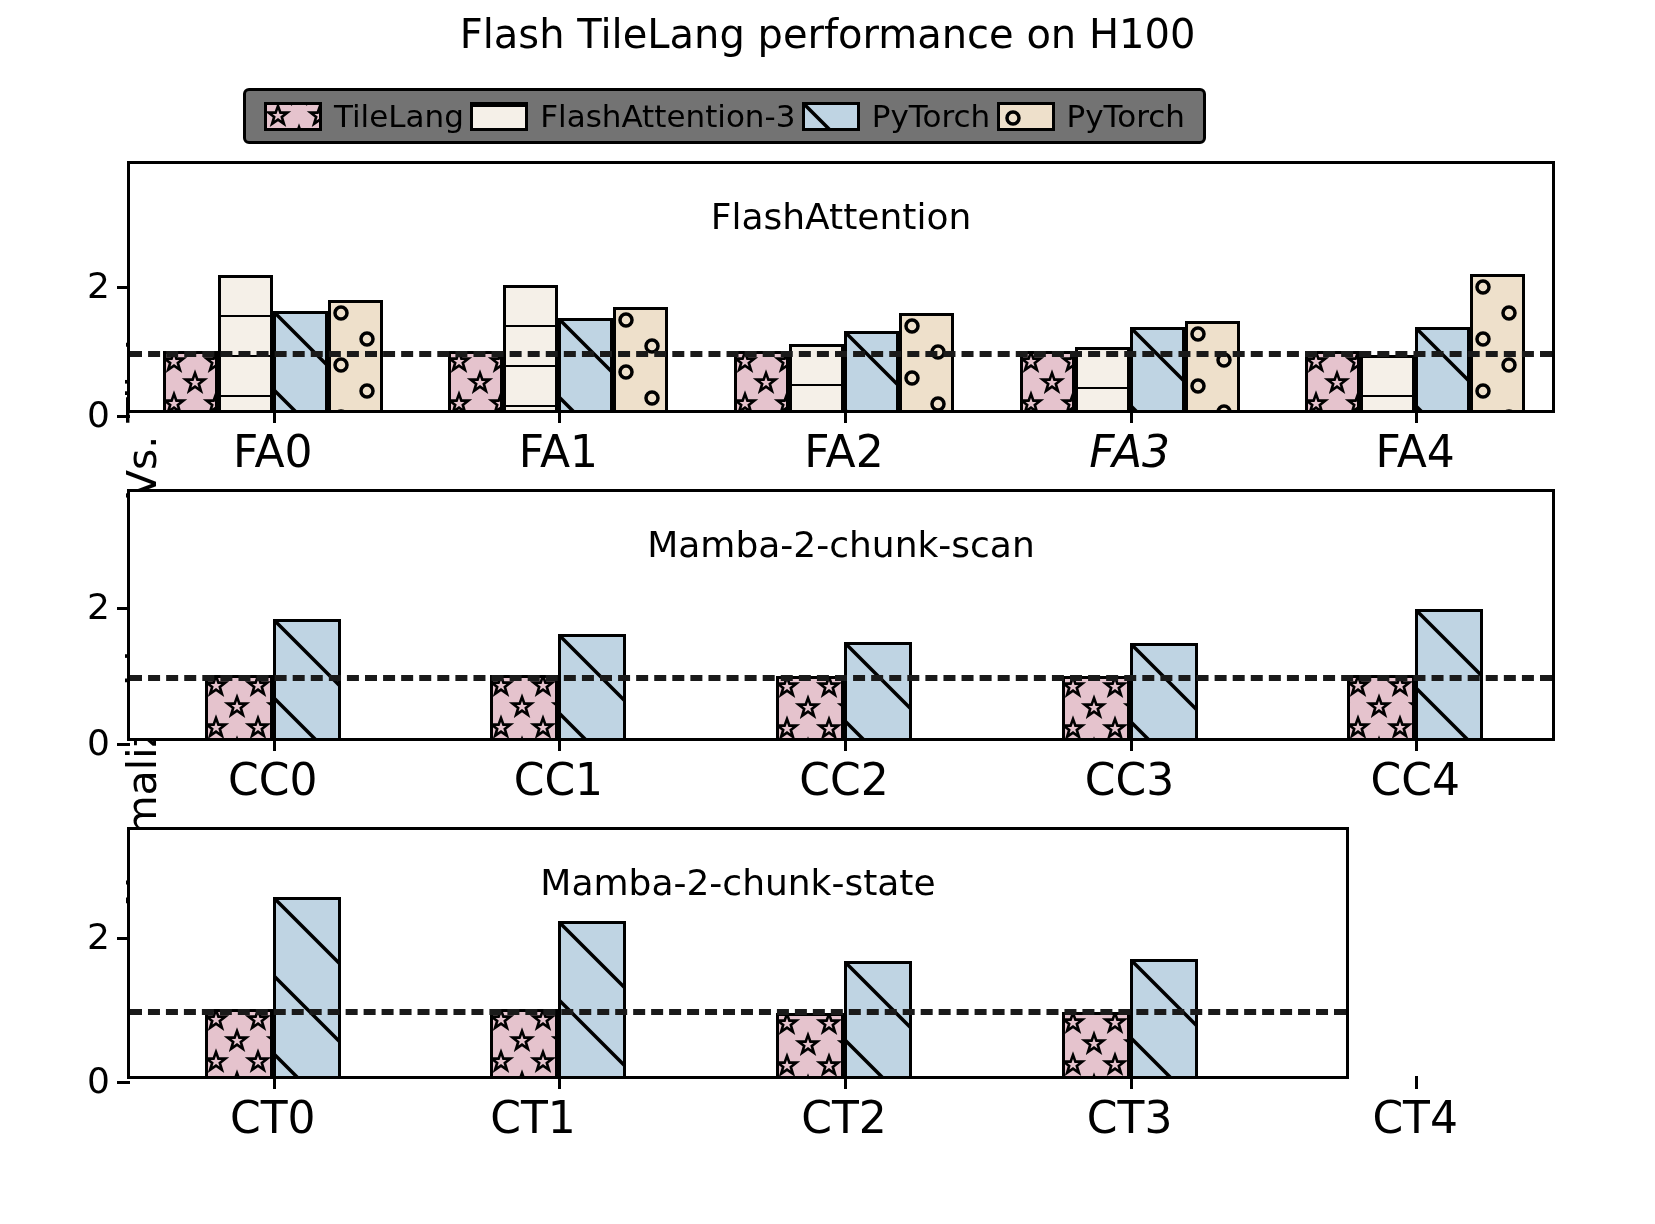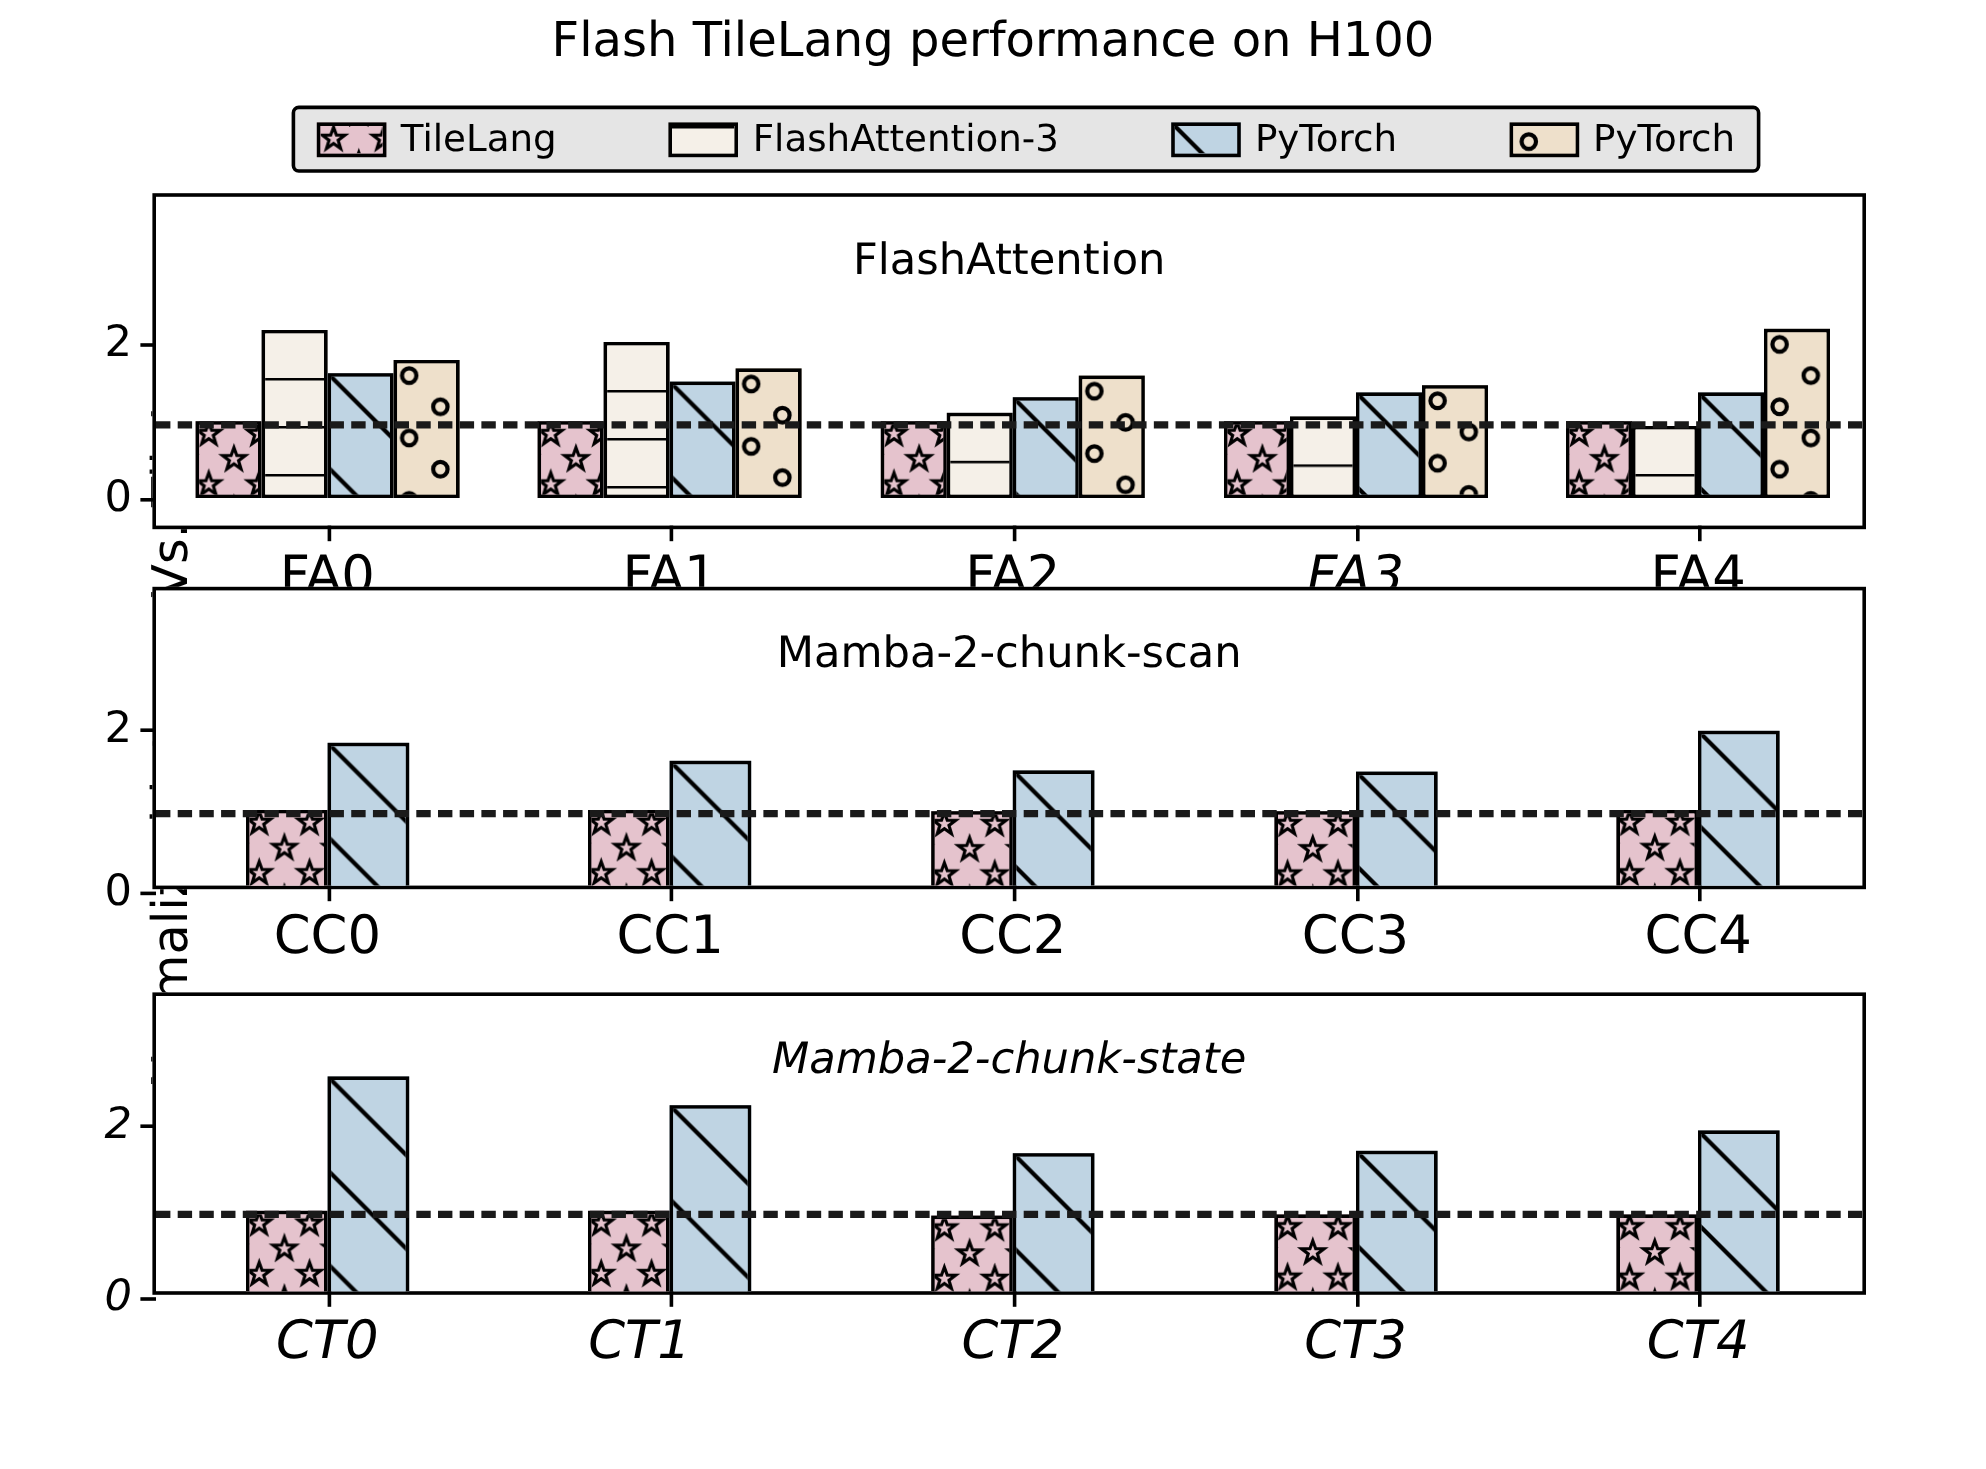--- a/index.html
+++ b/index.html
@@ -34,25 +34,25 @@
     font-weight: 400;
     letter-spacing: 0px;
     line-height: 1.0;
   }
 
   
   #legend {
     position: absolute;
     left: 243px;
     top: 88px;
-    width: 1224px;
+    width: 963px;
     height: 56px;
     border: 3px solid #000000;
     border-radius: 6px;
-    background: #e5e5e5;
+    background: #737373;
     display: flex;
     align-items: center;
     justify-content: space-between;
     padding: 0 18px;
     box-sizing: border-box;
   }
   .legend-entry {
     display: flex;
     align-items: center;
     gap: 12px;
@@ -228,21 +228,21 @@
     </pattern>
             </defs>
             <rect width="100%" height="100%" fill="url(#hp3)"></rect>
           </svg></span>
         <span class="legend-label">PyTorch</span>
       </div>
     </div>
 
   <div id="ylabel">Normalized latency Vs. TileLang</div>
 
-  <div class="panel" id="panel-0" style="left: 127px; top: 161px; width: 1428px; height: 280px;">
+  <div class="panel" id="panel-0" style="left: 127px; top: 161px; width: 1428px; height: 252px;">
       <div class="panel-inner">
         <div class="panel-title" style="top: 32px;">FlashAttention</div>
         <div class="bar" style="left: 32.8px; width: 55px; top: 186.5px; height: 64.5px; background: rgb(229, 195, 205);">
           <div class="bar-hatch"><svg width="100%" height="100%" preserveAspectRatio="none" xmlns="http://www.w3.org/2000/svg">
     <defs>
                 <pattern id="hp4" width="42" height="42" patternUnits="userSpaceOnUse">
       <rect width="42" height="42" fill="#e5c3cd"></rect>
       <g fill="#e5c3cd" stroke="#000" stroke-width="2.6" stroke-linejoin="miter">
         <path d="M 11,1 L 13.4,7.6 L 20.4,7.6 L 14.8,11.9 L 16.9,18.8 L 11,14.6 L 5.1,18.8 L 7.2,11.9 L 1.6,7.6 L 8.6,7.6 Z" transform="translate(0,0)"></path>
         <path d="M 11,1 L 13.4,7.6 L 20.4,7.6 L 14.8,11.9 L 16.9,18.8 L 11,14.6 L 5.1,18.8 L 7.2,11.9 L 1.6,7.6 L 8.6,7.6 Z" transform="translate(21,21)"></path>
@@ -723,21 +723,21 @@
       <div class="xtick-label" style="left: 142.8px;">CC0</div>
       <div class="xtick" style="left: 428.4px;"></div>
       <div class="xtick-label" style="left: 428.4px;">CC1</div>
       <div class="xtick" style="left: 714px;"></div>
       <div class="xtick-label" style="left: 714px;">CC2</div>
       <div class="xtick" style="left: 999.6px;"></div>
       <div class="xtick-label" style="left: 999.6px;">CC3</div>
       <div class="xtick" style="left: 1285.2px;"></div>
       <div class="xtick-label" style="left: 1285.2px;">CC4</div>
     </div>
-  <div class="panel" id="panel-2" style="left: 127px; top: 827px; width: 1428px; height: 252px; font-style: italic;">
+  <div class="panel" id="panel-2" style="left: 127px; top: 827px; width: 1222px; height: 252px;">
       <div class="panel-inner">
         <div class="panel-title" style="top: 32px;">Mamba-2-chunk-state</div>
         <div class="bar" style="left: 74.8px; width: 68px; top: 179px; height: 72px; background: rgb(229, 195, 205);">
           <div class="bar-hatch"><svg width="100%" height="100%" preserveAspectRatio="none" xmlns="http://www.w3.org/2000/svg">
     <defs>
                 <pattern id="hp34" width="42" height="42" patternUnits="userSpaceOnUse">
       <rect width="42" height="42" fill="#e5c3cd"></rect>
       <g fill="#e5c3cd" stroke="#000" stroke-width="2.6" stroke-linejoin="miter">
         <path d="M 11,1 L 13.4,7.6 L 20.4,7.6 L 14.8,11.9 L 16.9,18.8 L 11,14.6 L 5.1,18.8 L 7.2,11.9 L 1.6,7.6 L 8.6,7.6 Z" transform="translate(0,0)"></path>
         <path d="M 11,1 L 13.4,7.6 L 20.4,7.6 L 14.8,11.9 L 16.9,18.8 L 11,14.6 L 5.1,18.8 L 7.2,11.9 L 1.6,7.6 L 8.6,7.6 Z" transform="translate(21,21)"></path>

